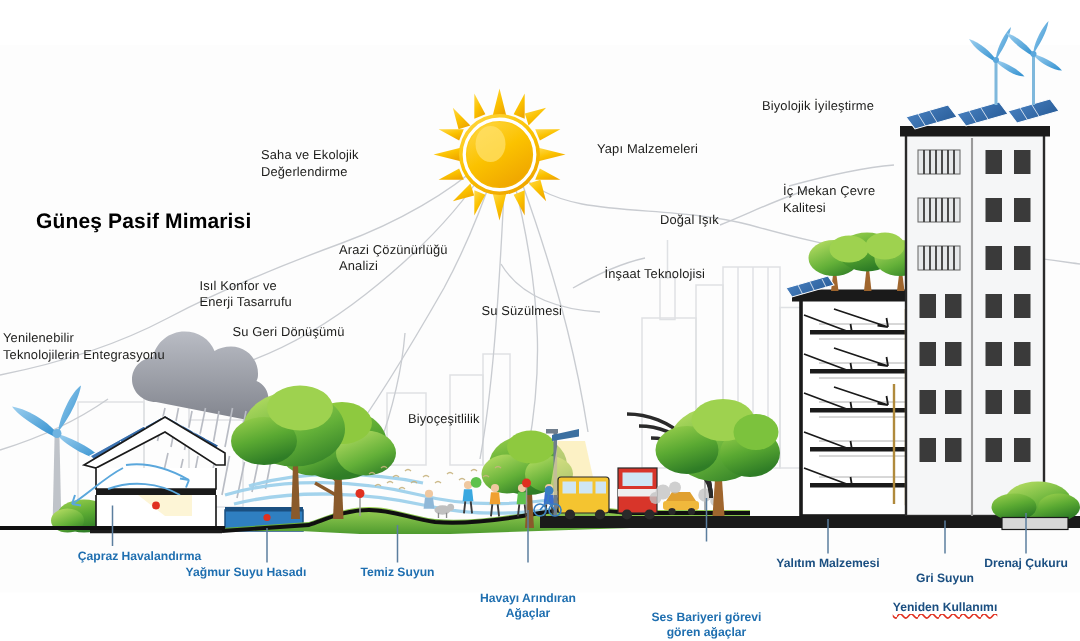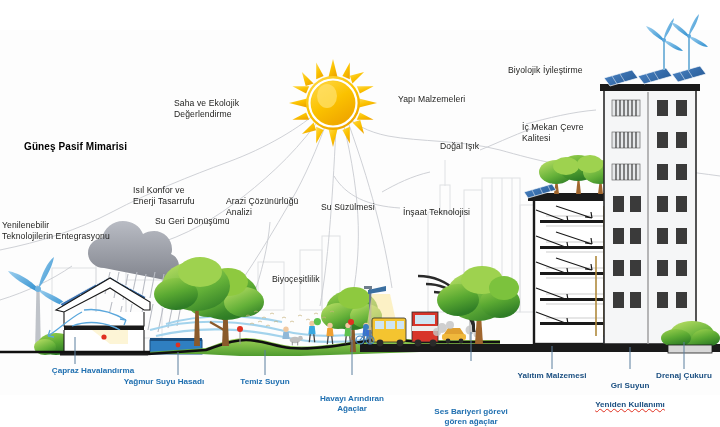--- a/index.html
+++ b/index.html
@@ -17,21 +17,21 @@
   
   .lbl{
     position:absolute;
     color:#1d1d1b;
     font-size:8.6px;
     line-height:10.6px;
     letter-spacing:.1px;
     white-space:pre-line;
     font-family:"Liberation Sans","DejaVu Sans",sans-serif;
   }
-  .lbl.bold{font-weight:bold;font-size:10px;color:#000;}
+  .lbl.bold{font-weight:bold;font-size:14px;color:#000;}
   .blbl{
     position:absolute;
     color:#1f6fb0;
     font-size:8.1px;
     line-height:9.8px;
     font-weight:bold;
     white-space:pre-line;
     text-align:center;
     font-family:"Liberation Sans","DejaVu Sans",sans-serif;
   }
@@ -574,26 +574,26 @@
   </svg>
 
   <div class="lbl bold" style="left:24px;top:142px;">Güneş Pasif Mimarisi</div>
   <div class="lbl" style="left:2px;top:220px;">Yenilenebilir
 Teknolojilerin Entegrasyonu</div>
   <div class="lbl" style="left:133px;top:185px;">Isıl Konfor ve
 Enerji Tasarrufu</div>
   <div class="lbl" style="left:155px;top:216px;">Su Geri Dönüşümü</div>
   <div class="lbl" style="left:174px;top:98px;">Saha ve Ekolojik
 Değerlendirme</div>
-  <div class="lbl" style="left:226px;top:161px;margin-top:35px;">Arazi Çözünürlüğü
+  <div class="lbl" style="left:226px;top:161px;">Arazi Çözünürlüğü
 Analizi</div>
   <div class="lbl" style="left:321px;top:202px;">Su Süzülmesi</div>
   <div class="lbl" style="left:398px;top:94px;">Yapı Malzemeleri</div>
   <div class="lbl" style="left:440px;top:141px;">Doğal Işık</div>
-  <div class="lbl" style="left:403px;top:177px;margin-top:30px;">İnşaat Teknolojisi</div>
+  <div class="lbl" style="left:403px;top:177px;">İnşaat Teknolojisi</div>
   <div class="lbl" style="left:508px;top:65px;">Biyolojik İyileştirme</div>
   <div class="lbl" style="left:522px;top:122px;">İç Mekan Çevre
 Kalitesi</div>
   <div class="lbl" style="left:272px;top:274px;">Biyoçeşitlilik</div>
 
   <div class="blbl" style="left:28px;top:366px;width:130px;">Çapraz Havalandırma</div>
   <div class="blbl" style="left:112px;top:377px;width:104px;">Yağmur Suyu Hasadı</div>
   <div class="blbl" style="left:230px;top:377px;width:70px;">Temiz Suyun</div>
   <div class="blbl" style="left:305px;top:394px;width:94px;">Havayı Arındıran
 Ağaçlar</div>

